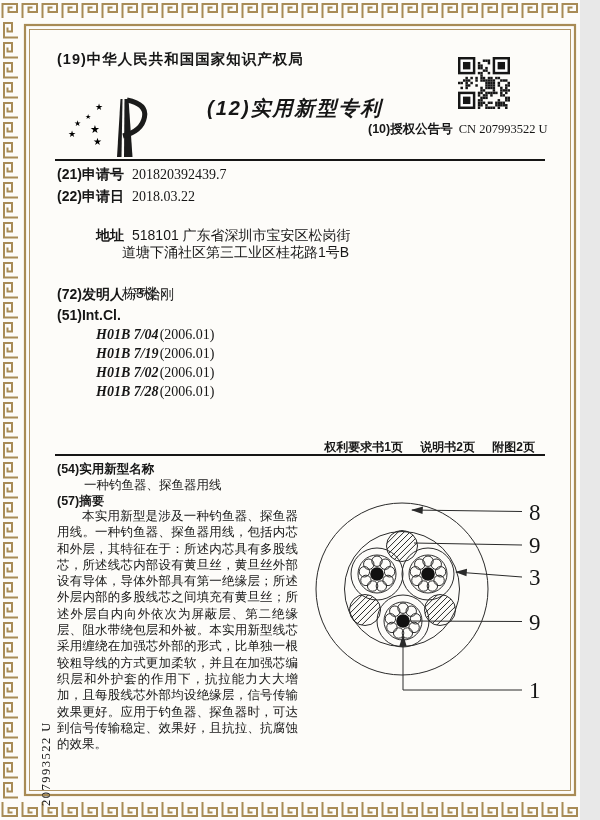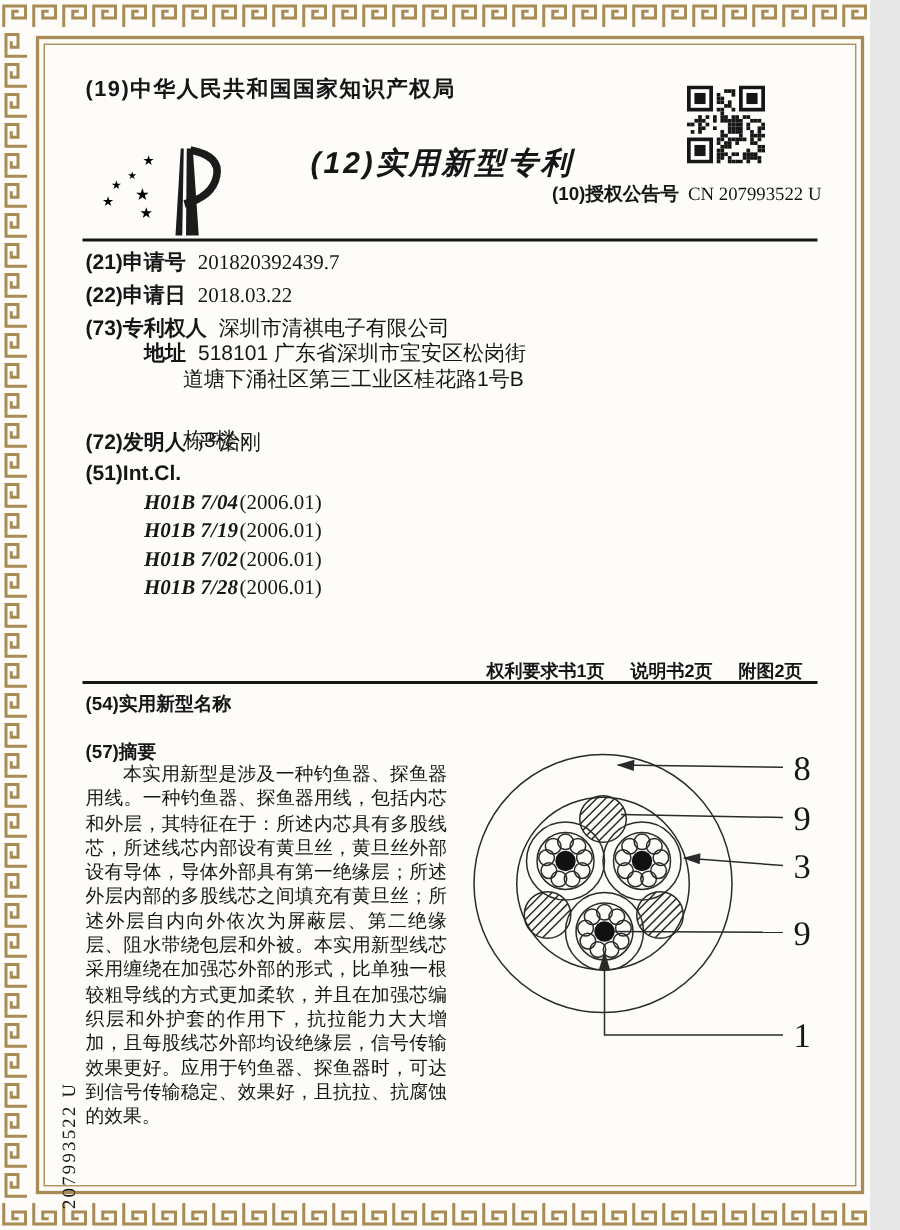--- a/index.html
+++ b/index.html
@@ -338,23 +338,20 @@
   </div>
 
   <div class="abs hr" style="left:55px;top:159px;width:490px;height:1.8px;"></div>
 
   <div class="abs row" style="left:57px;top:166px;">
     <span class="lbl">(21)申请号</span><span class="val">201820392439.7</span>
   </div>
   <div class="abs row" style="left:57px;top:188px;">
     <span class="lbl">(22)申请日</span><span class="val">2018.03.22</span>
   </div>
-  <div class="abs row" style="left:57px;top:210px;">
-    <span class="lbl">(73)专利权人</span><span>深圳市清祺电子有限公司</span>
-  </div>
   <div class="abs row" style="left:96px;top:227px;">
     <span class="lbl">地址</span><span>518101 广东省深圳市宝安区松岗街</span>
   </div>
   <div class="abs row" style="left:122px;top:244px;">道塘下涌社区第三工业区桂花路1号B</div>
   <div class="abs row" style="left:122px;top:261px;margin-top:24px;">栋3楼</div>
   <div class="abs row" style="left:57px;top:286px;">
     <span class="lbl">(72)发明人</span><span>严治刚</span>
   </div>
   <div class="abs row" style="left:57px;top:307px;font-weight:bold;">(51)Int.Cl.</div>
   <div class="abs row" style="left:96px;top:326px;">
@@ -372,20 +369,21 @@
 
   <div class="abs pages-info" style="left:230px;top:439px;width:305px;">
     <span>权利要求书1页</span>
     <span>说明书2页</span>
     <span>附图2页</span>
   </div>
 
   <div class="abs hr" style="left:55px;top:454px;width:490px;height:2.4px;"></div>
 
   <div class="abs sec-label" style="left:57px;top:461px;">(54)实用新型名称</div>
+  <div class="abs sec-val" style="left:84px;top:477px;">一种钓鱼器、探鱼器用线</div>
   <div class="abs sec-label" style="left:57px;top:493px;">(57)摘要</div>
   <div class="abs abstract" style="left:57px;top:508px;width:241px;">本实用新型是涉及一种钓鱼器、探鱼器用线。一种钓鱼器、探鱼器用线，包括内芯和外层，其特征在于：所述内芯具有多股线芯，所述线芯内部设有黄旦丝，黄旦丝外部设有导体，导体外部具有第一绝缘层；所述外层内部的多股线芯之间填充有黄旦丝；所述外层自内向外依次为屏蔽层、第二绝缘层、阻水带绕包层和外被。本实用新型线芯采用缠绕在加强芯外部的形式，比单独一根较粗导线的方式更加柔软，并且在加强芯编织层和外护套的作用下，抗拉能力大大增加，且每股线芯外部均设绝缘层，信号传输效果更好。应用于钓鱼器、探鱼器时，可达到信号传输稳定、效果好，且抗拉、抗腐蚀的效果。</div>
 
   <svg id="fig-svg" class="abs" style="left:298px;top:478px;" width="272" height="268" viewBox="298 478 272 268">
 
     <line class="fl" x1="412" y1="510" x2="522" y2="511.5"></line>
     <polygon points="411,510 423,506.5 422.5,514" fill="#2a2a2a"></polygon>
     <line class="fl" x1="414" y1="543" x2="522" y2="545"></line>
     <line class="fl" x1="456" y1="572" x2="522" y2="577"></line>
     <polygon points="455,572 467,568.8 466.5,576.2" fill="#2a2a2a"></polygon>

